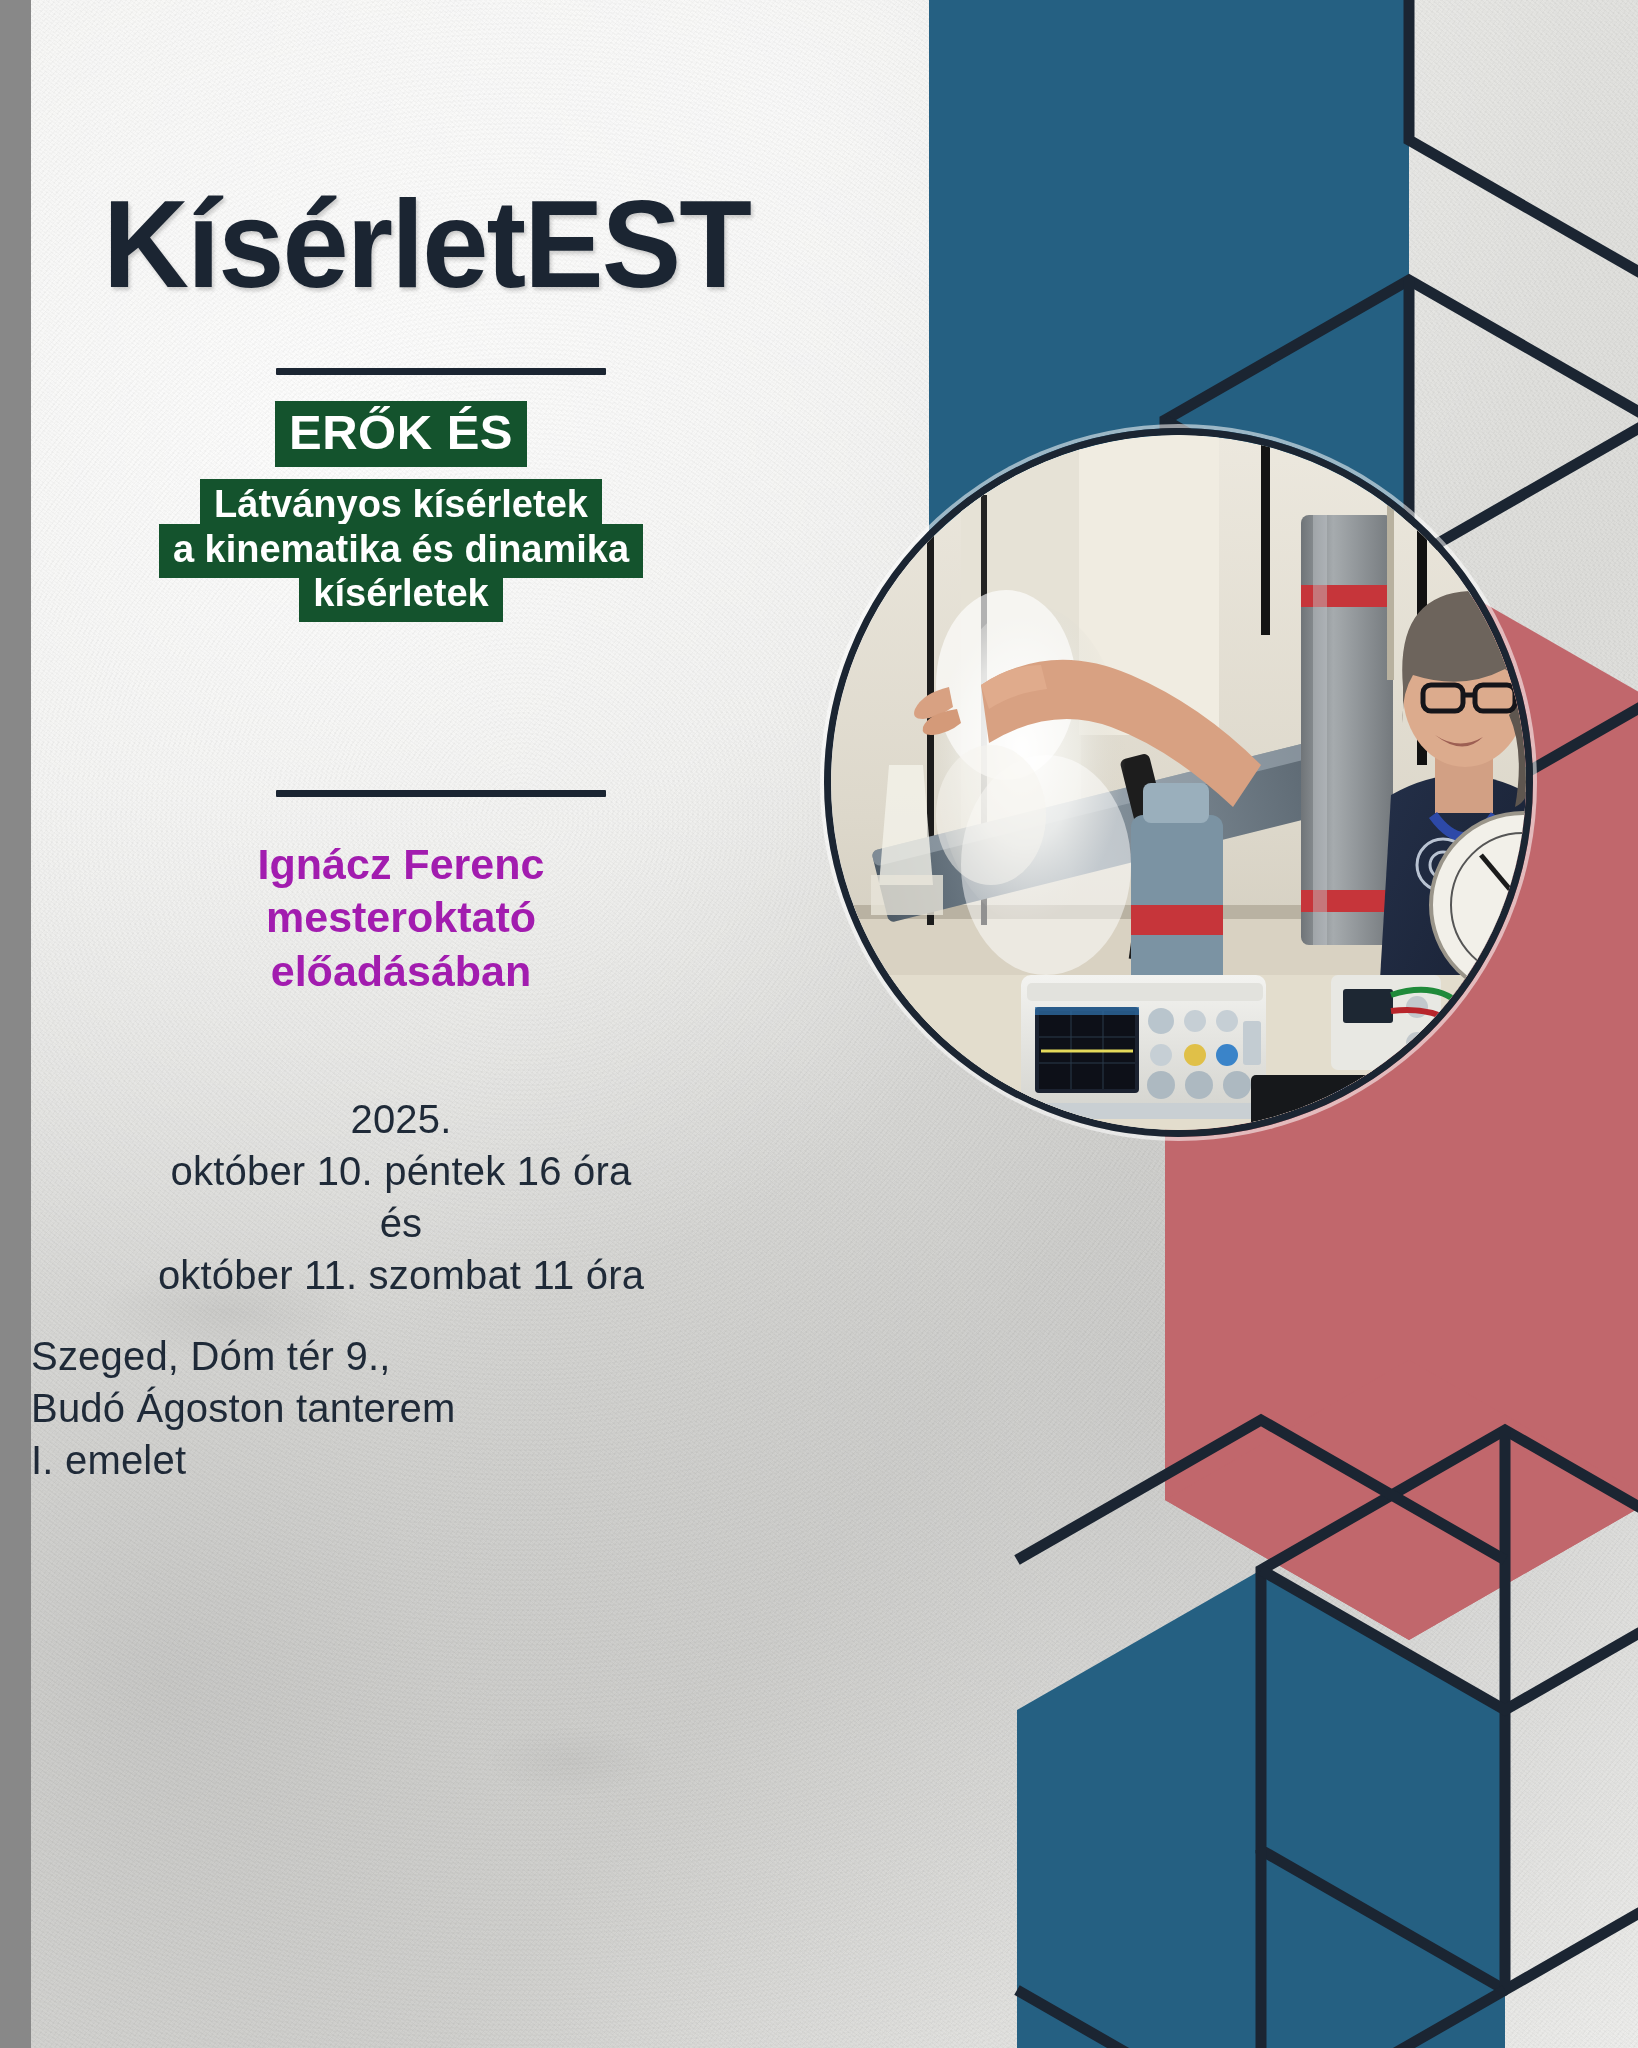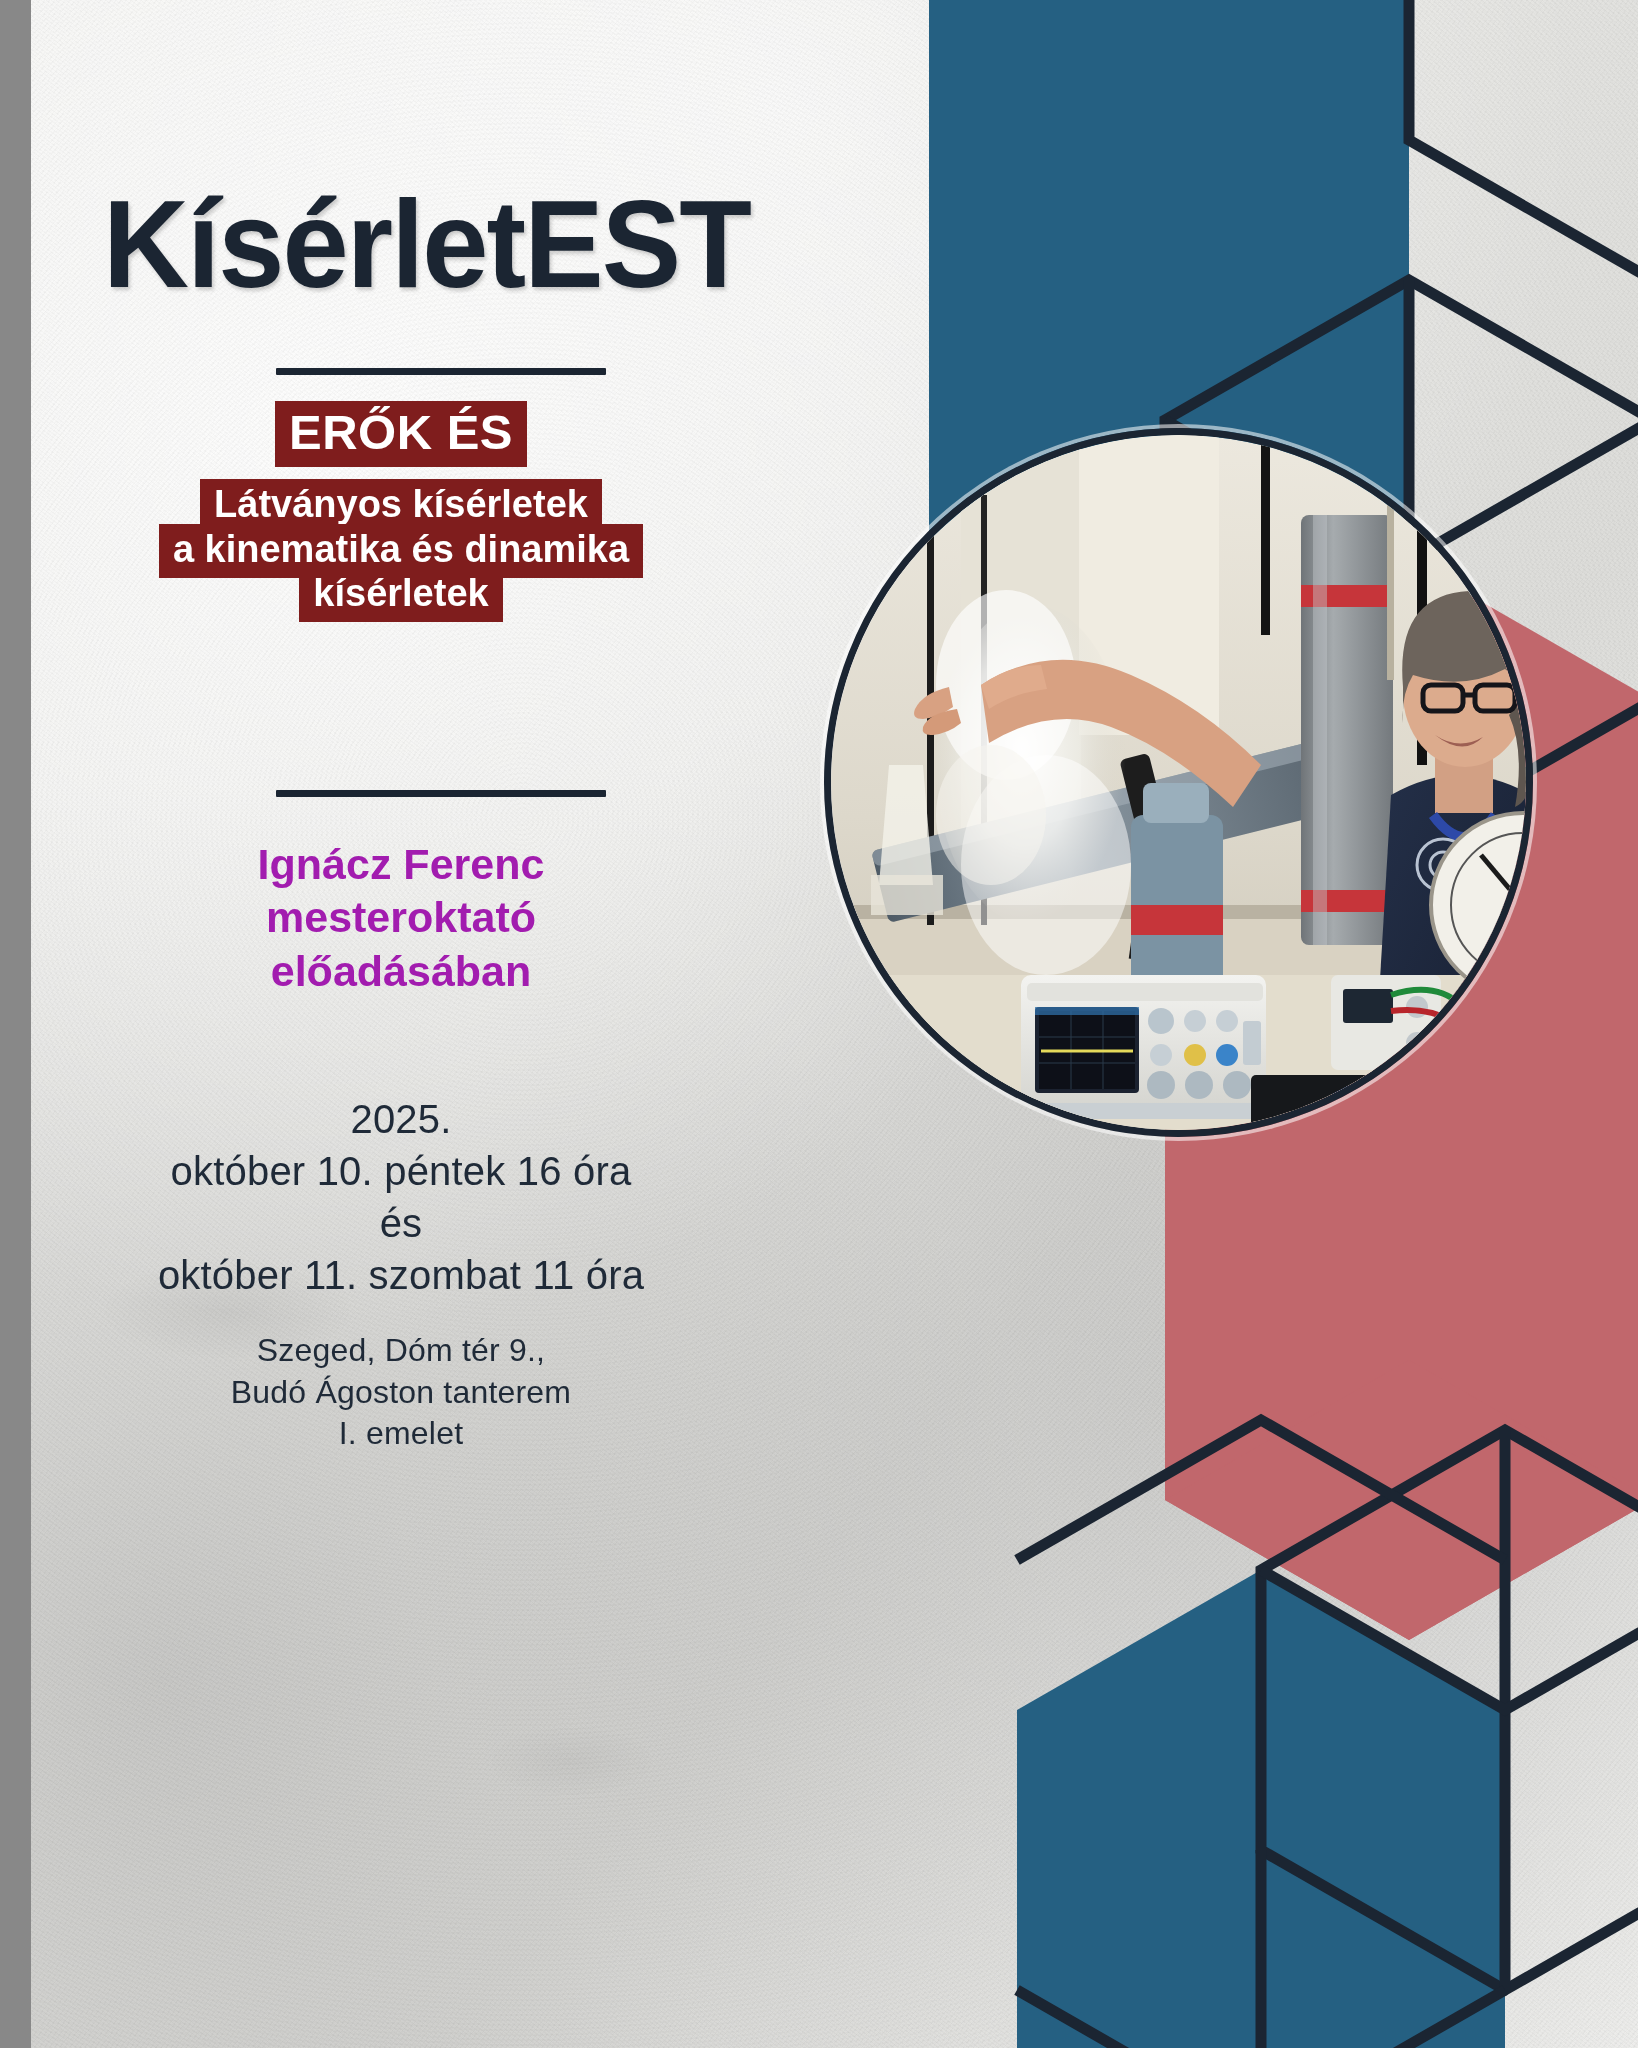--- a/index.html
+++ b/index.html
@@ -73,21 +73,21 @@
     width:740px;
     text-align:center;
   }
   .hl-line{
     display:block;
     line-height:1.18;
     margin:0;
   }
   .hl-line span.mark{
     display:inline;
-    background:#7f1d1d;
+    background:#14532d;
     color:#ffffff;
     box-decoration-break:clone;
     -webkit-box-decoration-break:clone;
     padding:4px 14px 8px 14px;
   }
   .hl-big span.mark{font-size:49px;font-weight:700;letter-spacing:.5px;}
   .hl-sub span.mark{font-size:38px;font-weight:700;letter-spacing:0px;}
   .hl-gap{display:block;height:20px;}
 
   
@@ -112,23 +112,23 @@
     font-weight:400;
     line-height:1.30;
     letter-spacing:.2px;
   }
   .dates div{display:block;}
 
   
   .venue{
     position:absolute;
     left:0;top:1330px;width:740px;
-    text-align:center;
+    text-align:left;
     color:#1f2a38;
-    font-size:32px;
+    font-size:40px;
     font-weight:400;
     line-height:1.30;
     letter-spacing:.2px;
   }
   .venue div{display:block;}
 
   
   .photo{
     position:absolute;
     left:793px;top:428px;

